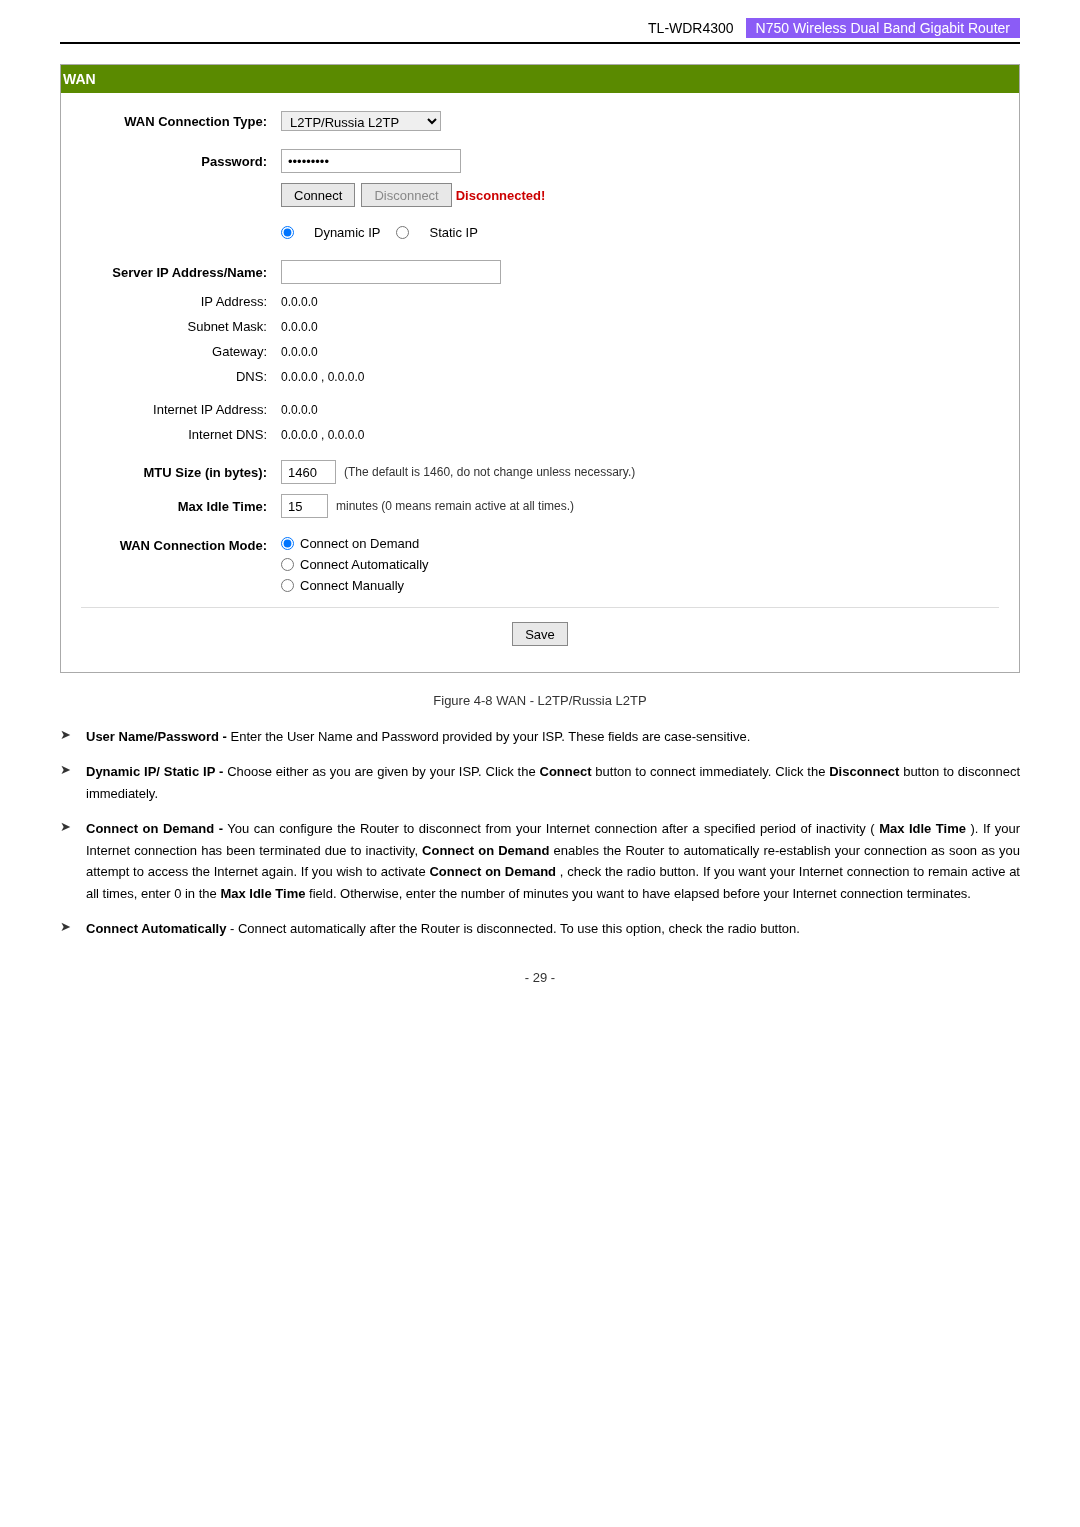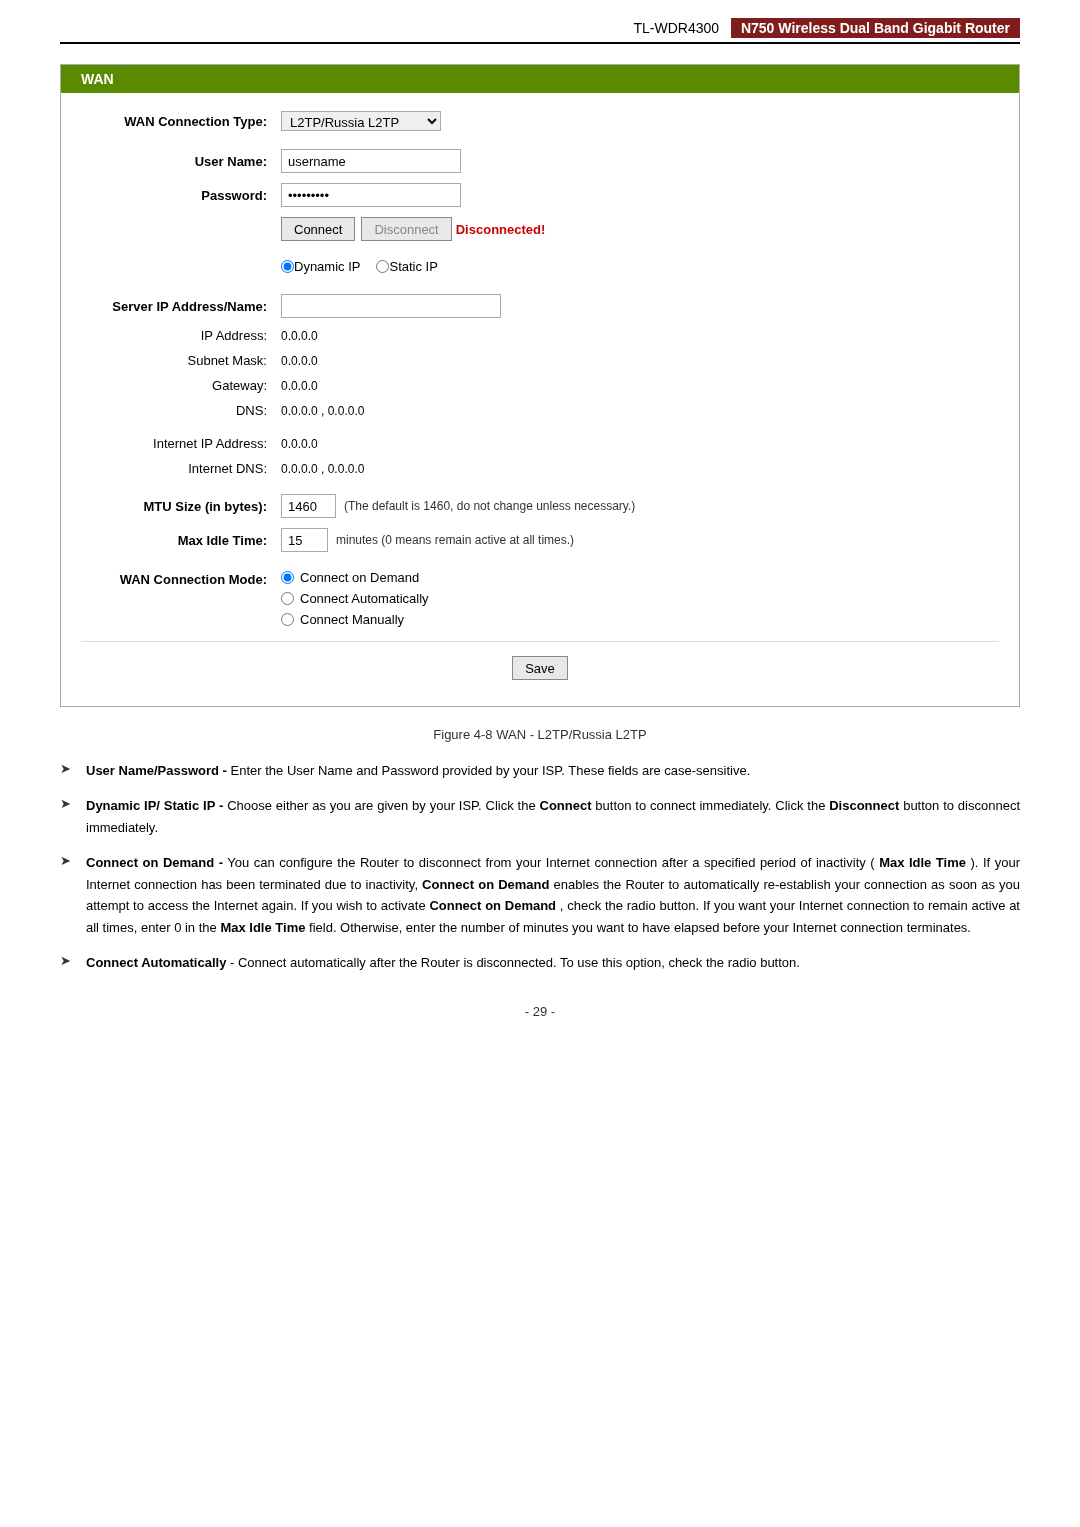--- a/index.html
+++ b/index.html
@@ -23,36 +23,36 @@
       margin-bottom: 20px;
     }
     .header-title {
       font-size: 14px;
     }
     .header-model {
       font-weight: normal;
       margin-right: 8px;
     }
     .header-desc {
-      font-weight: bold;
-      background: #7f1d1d;
+      font-weight: normal;
+      background: #8b5cf6;
       color: #fff;
       padding: 2px 10px;
     }
     
     .wan-panel {
       border: 1px solid #aaa;
       margin-bottom: 20px;
     }
     .wan-panel-title {
       background: #5a8a00;
       color: #fff;
       font-weight: bold;
       font-size: 14px;
-      padding: 6px 20px;
+      padding: 6px 2px;
     }
     .wan-panel-body {
       padding: 18px 20px;
     }
     .form-row {
       display: flex;
       align-items: center;
       margin-bottom: 10px;
     }
     .form-label {
@@ -100,21 +100,21 @@
     }
     .radio-row {
       display: flex;
       align-items: center;
       gap: 16px;
       margin-bottom: 10px;
     }
     .radio-label {
       display: flex;
       align-items: center;
-      gap: 0;
+      gap: 20px;
       font-size: 13px;
       cursor: pointer;
     }
     .value-text {
       font-size: 12px;
     }
     .mtu-input {
       width: 55px;
     }
     .idle-input {
@@ -201,24 +201,20 @@
 
       <div class="form-row">
         <div class="form-label">WAN Connection Type:</div>
         <select class="form-select">
           <option>L2TP/Russia L2TP</option>
         </select>
       </div>
 
       <div style="height:8px;"></div>
 
-      <div class="form-row">
-        <div class="form-label">User Name:</div>
-        <input type="text" class="form-control text-input" value="username" style="">
-      </div>
 
       <div class="form-row">
         <div class="form-label">Password:</div>
         <input type="password" class="form-control text-input" value="password1" style="">
       </div>
 
       <div class="form-row">
         <div class="form-label"></div>
         <button class="btn">Connect</button>
         <button class="btn btn-disconnect" style="margin-left:6px;">Disconnect</button>

